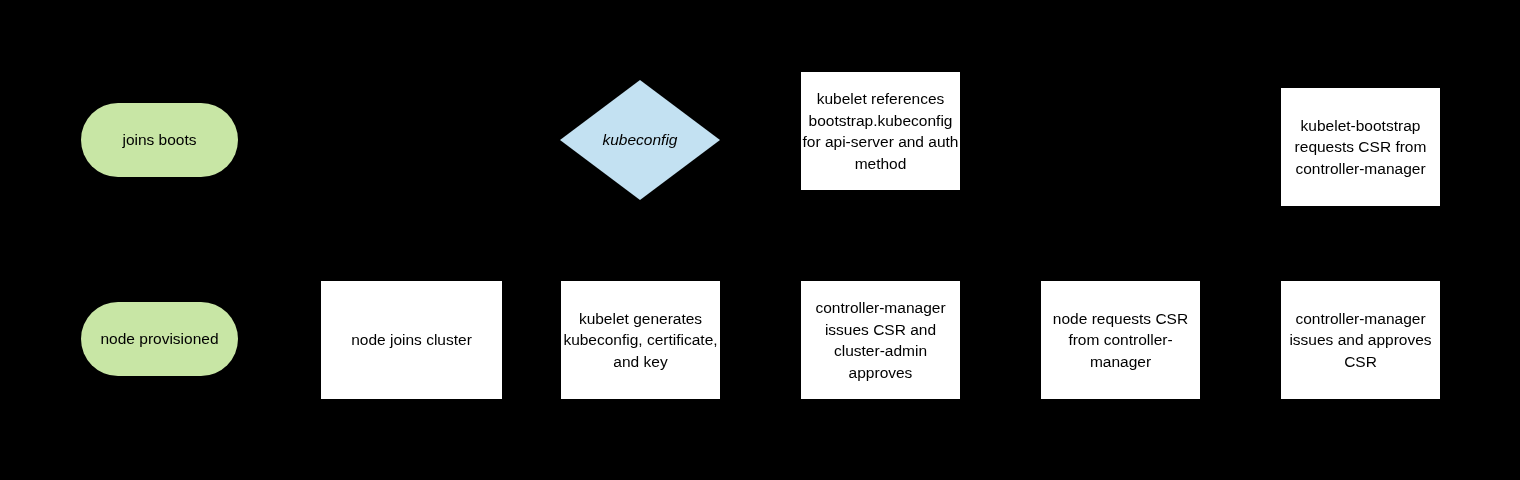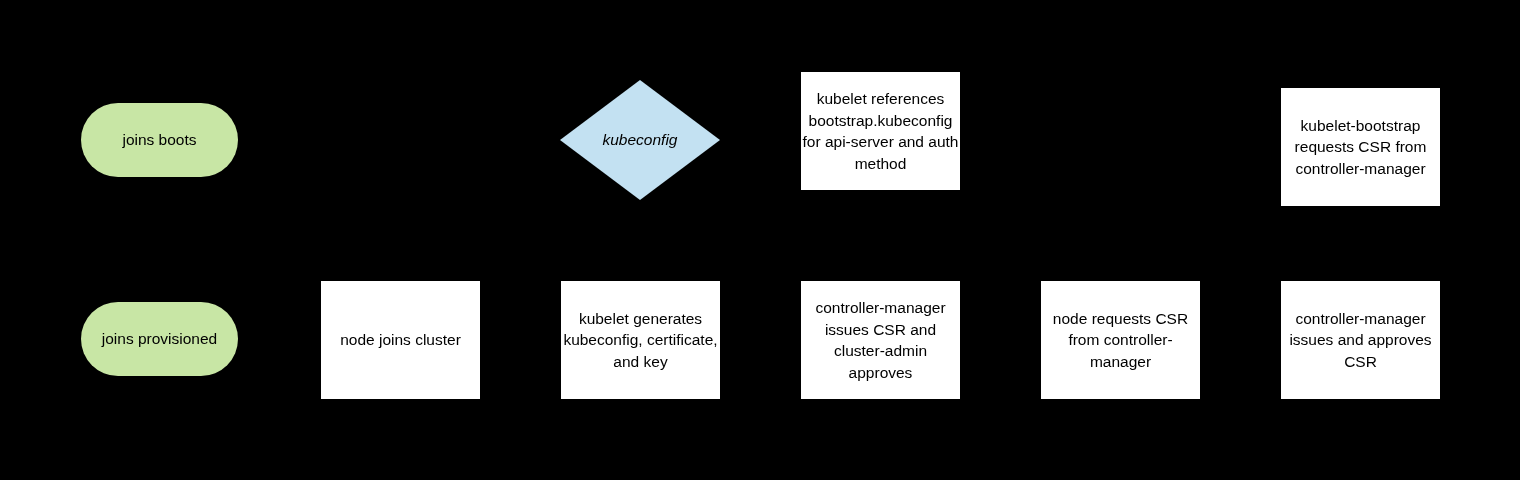--- a/index.html
+++ b/index.html
@@ -76,23 +76,23 @@
       <div class="diamond-shape"></div>
       <span class="label">kubeconfig</span>
     </div>
     <div class="node node-rect" style="left: 801px; top: 72px; width: 159px; height: 118px;">
       <span class="label wrapped">kubelet references bootstrap.kubeconfig for api-server and auth method</span>
     </div>
     <div class="node node-rect" style="left: 1281px; top: 82px; width: 159px; height: 118px; margin-top: 6px;">
       <span class="label wrapped">kubelet-bootstrap requests CSR from controller-manager</span>
     </div>
     <div class="node node-pill" style="left: 81px; top: 302px; width: 157px; height: 74px;">
-      <span class="label">joins provisioned</span>
+      <span class="label">node provisioned</span>
     </div>
-    <div class="node node-rect" style="left: 321px; top: 281px; width: 159px; height: 118px;">
+    <div class="node node-rect" style="left: 321px; top: 281px; width: 181px; height: 118px;">
       <span class="label wrapped">node joins cluster</span>
     </div>
     <div class="node node-rect" style="left: 561px; top: 281px; width: 159px; height: 118px; justify-content: flex-end;">
       <span class="label wrapped">kubelet generates kubeconfig, certificate, and key</span>
     </div>
     <div class="node node-rect" style="left: 801px; top: 281px; width: 159px; height: 118px; justify-content: flex-end;">
       <span class="label wrapped">controller-manager issues CSR and cluster-admin approves</span>
     </div>
     <div class="node node-rect" style="left: 1041px; top: 281px; width: 159px; height: 118px; text-align: center;">
       <span class="label wrapped">node requests CSR from controller-manager</span>

